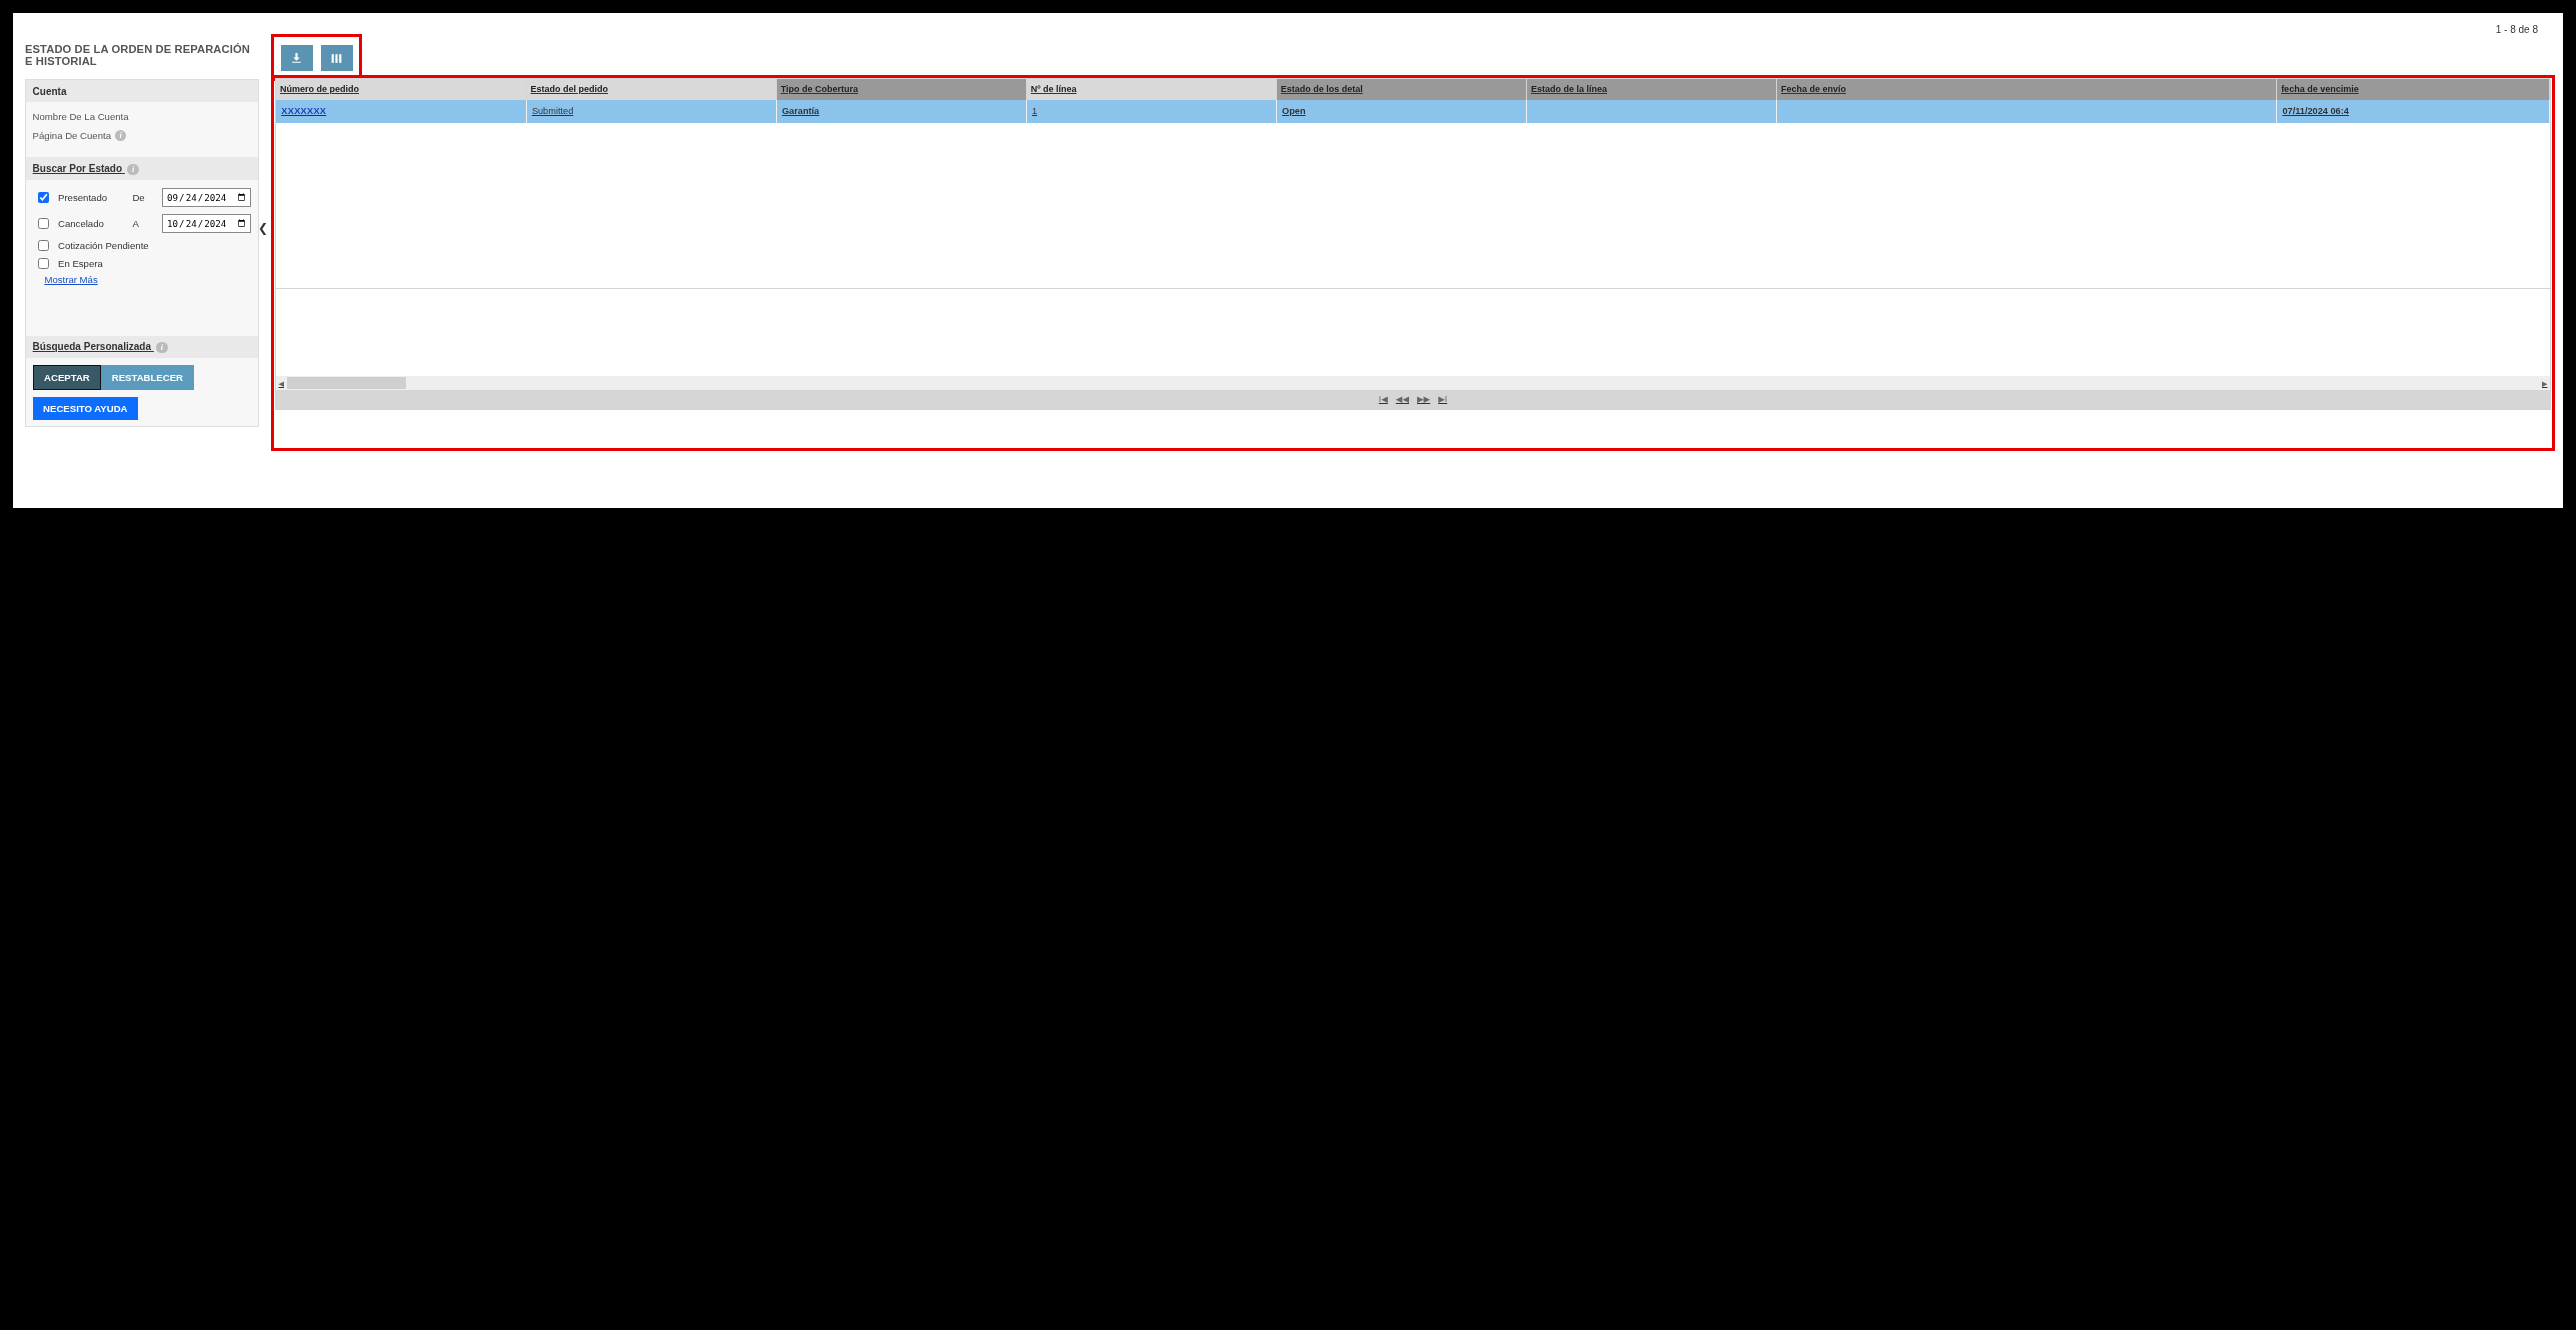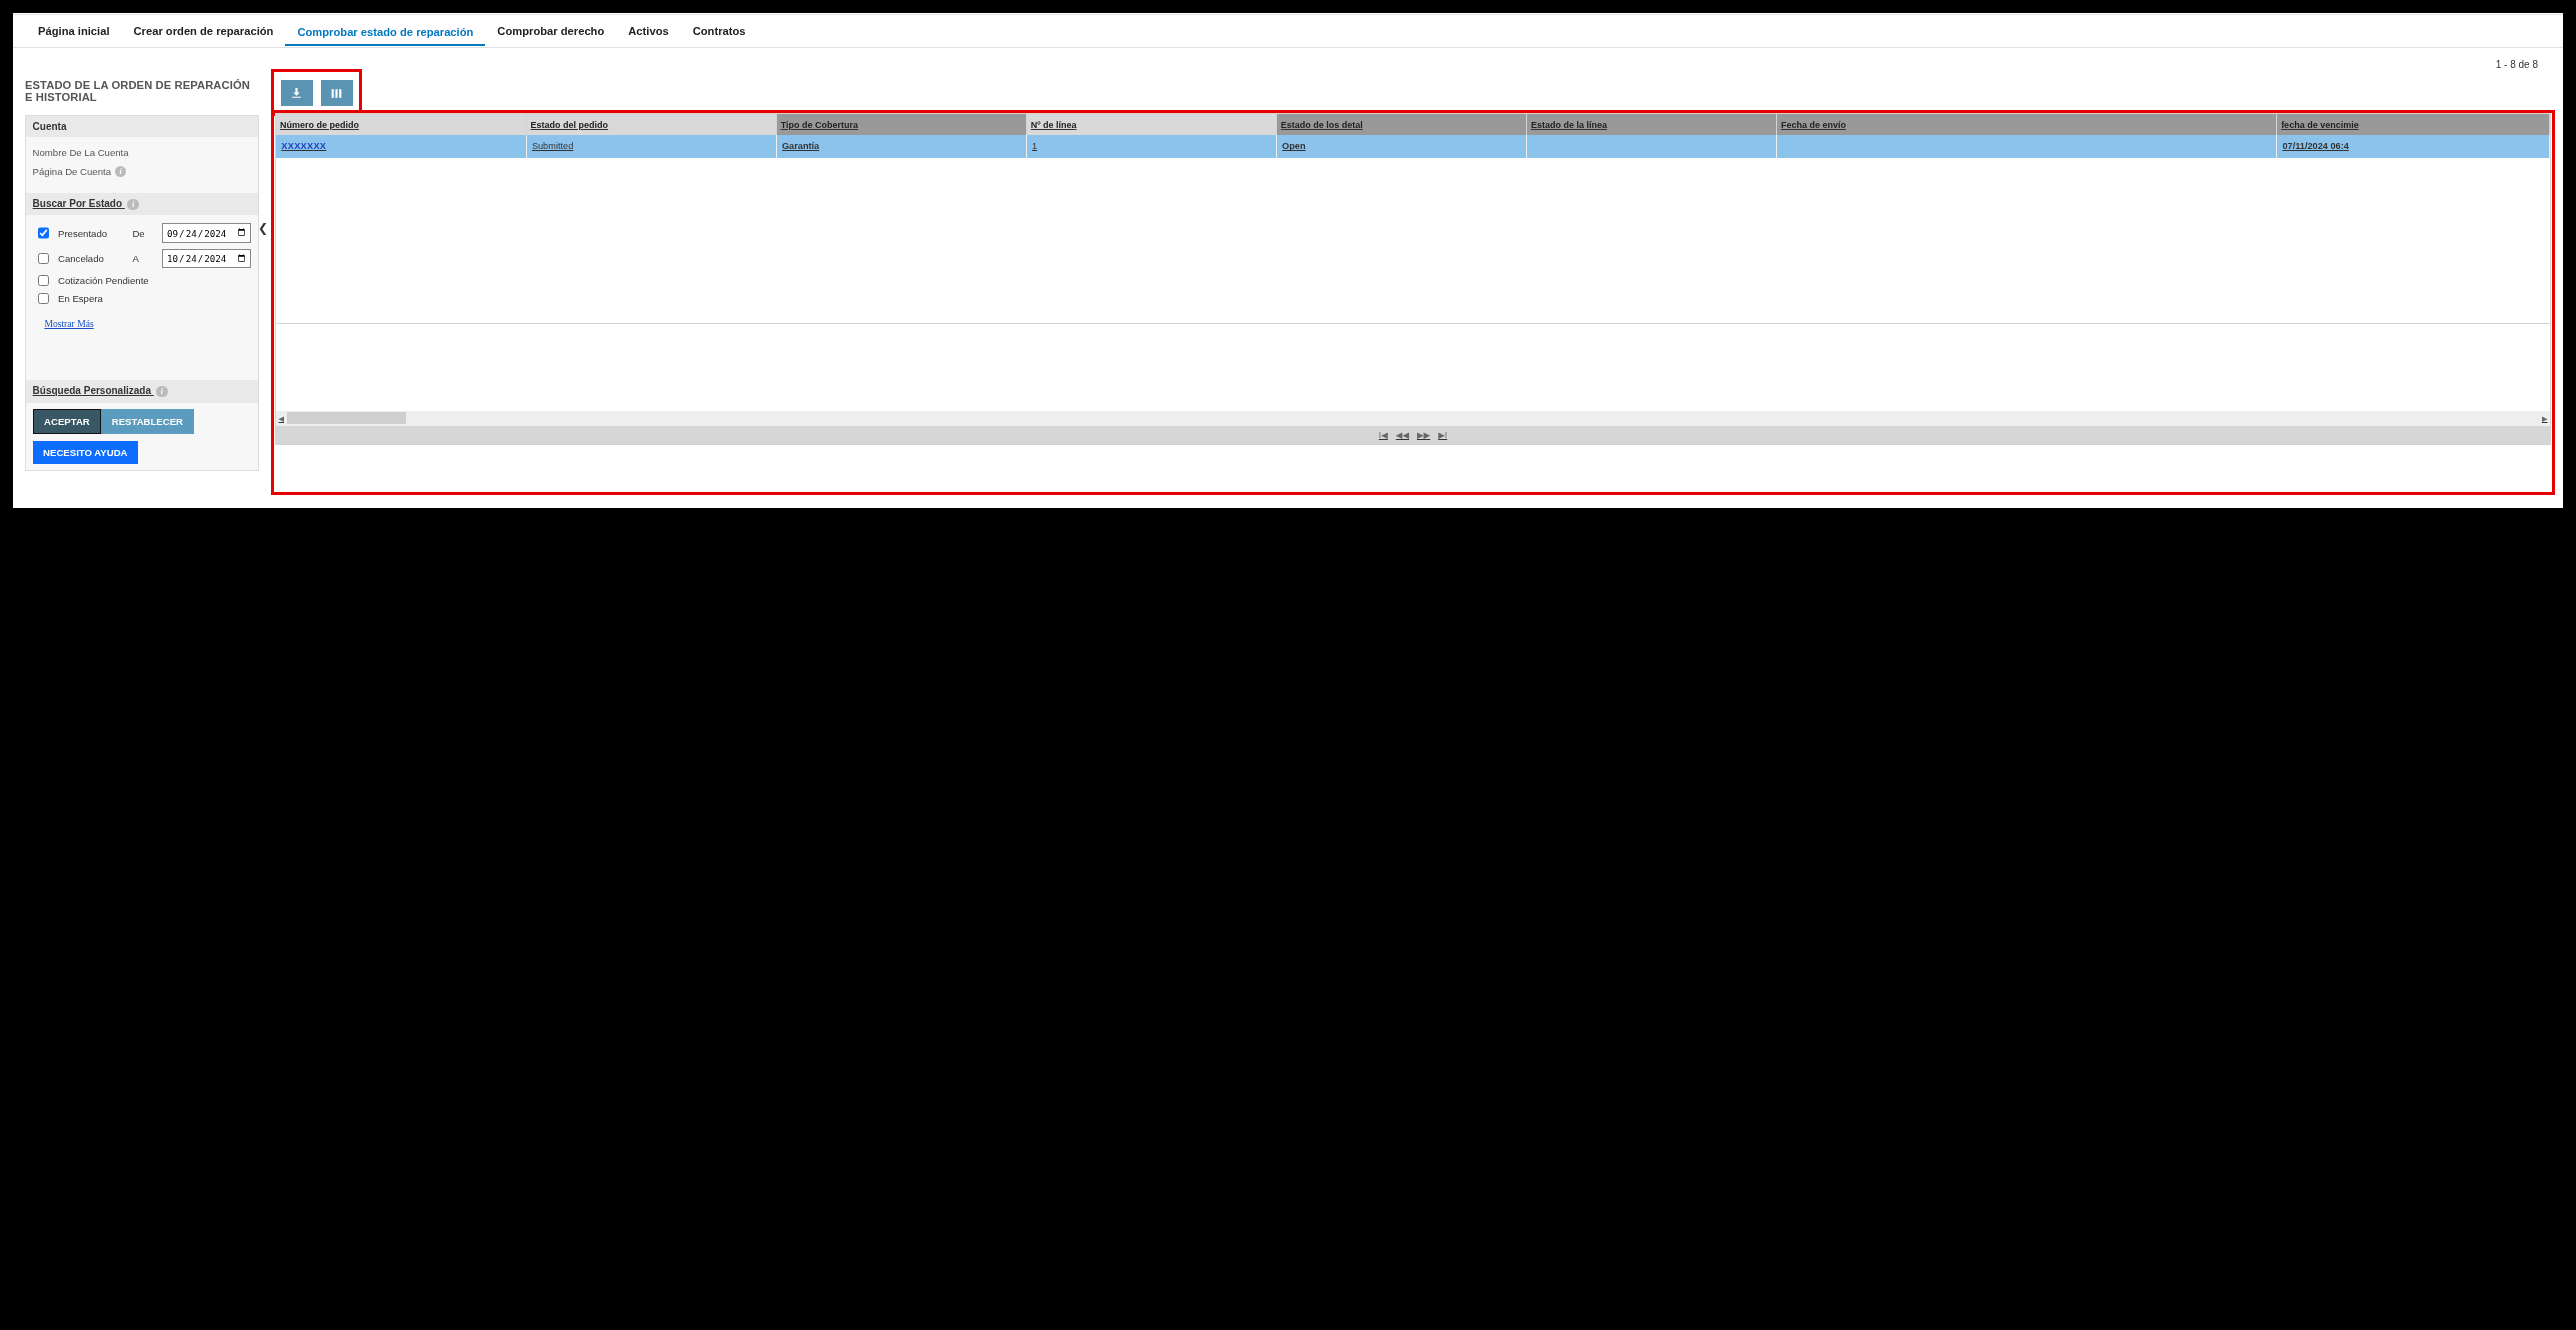--- a/index.html
+++ b/index.html
@@ -116,24 +116,23 @@
       padding: 2px 2.6px;
       font-size: 9.2px;
       width: 89px;
     }
     .status-grid .span-all { grid-column: 2 / 5; }
     .show-more {
       color: #1b4fc7;
       text-decoration: underline;
       font-size: 9.6px;
       margin-left: 18.4px;
-      margin-top: 10px;
+      margin-top: 1px;
       display: inline-block;
       cursor: pointer;
-      font-family: Liberation Serif, serif;
     }
     .spacer-tall { height: 51px; }
     .btn-row { display: flex; padding: 6.6px; flex-wrap: wrap; }
     .btn {
       border: none;
       color: #fff;
       padding: 6px 10.5px;
       font-size: 9.6px;
       font-weight: bold;
       cursor: pointer;
@@ -268,28 +267,20 @@
       color: #333;
       cursor: pointer;
       z-index: 7;
     }
   </style>
 </head>
 <body>
 
 <div class="frame">
 
-  <div class="topnav">
-    <div class="tab">Página inicial</div>
-    <div class="tab">Crear orden de reparación</div>
-    <div class="tab active">Comprobar estado de reparación</div>
-    <div class="tab">Comprobar derecho</div>
-    <div class="tab">Activos</div>
-    <div class="tab">Contratos</div>
-  </div>
 
 
   <div class="collapse-arrow">❮</div>
 
   <div class="content">
 
     <div class="left-col">
       <div class="page-title">ESTADO DE LA ORDEN DE REPARACIÓN E HISTORIAL</div>
 
       <div class="panel">

